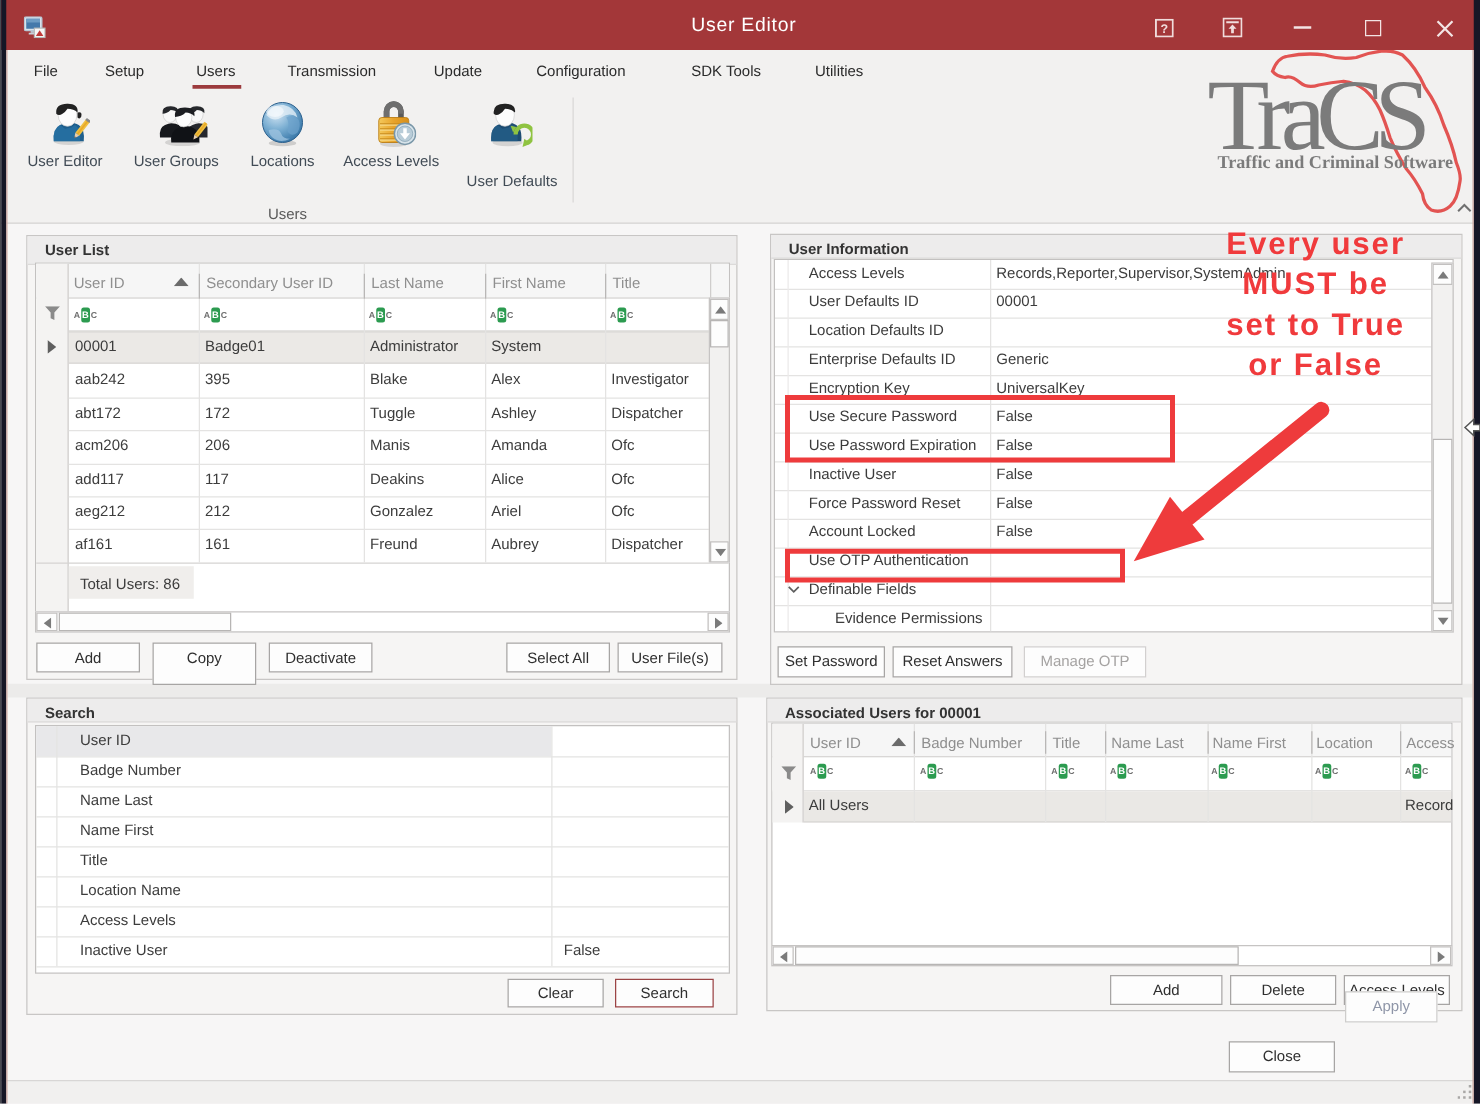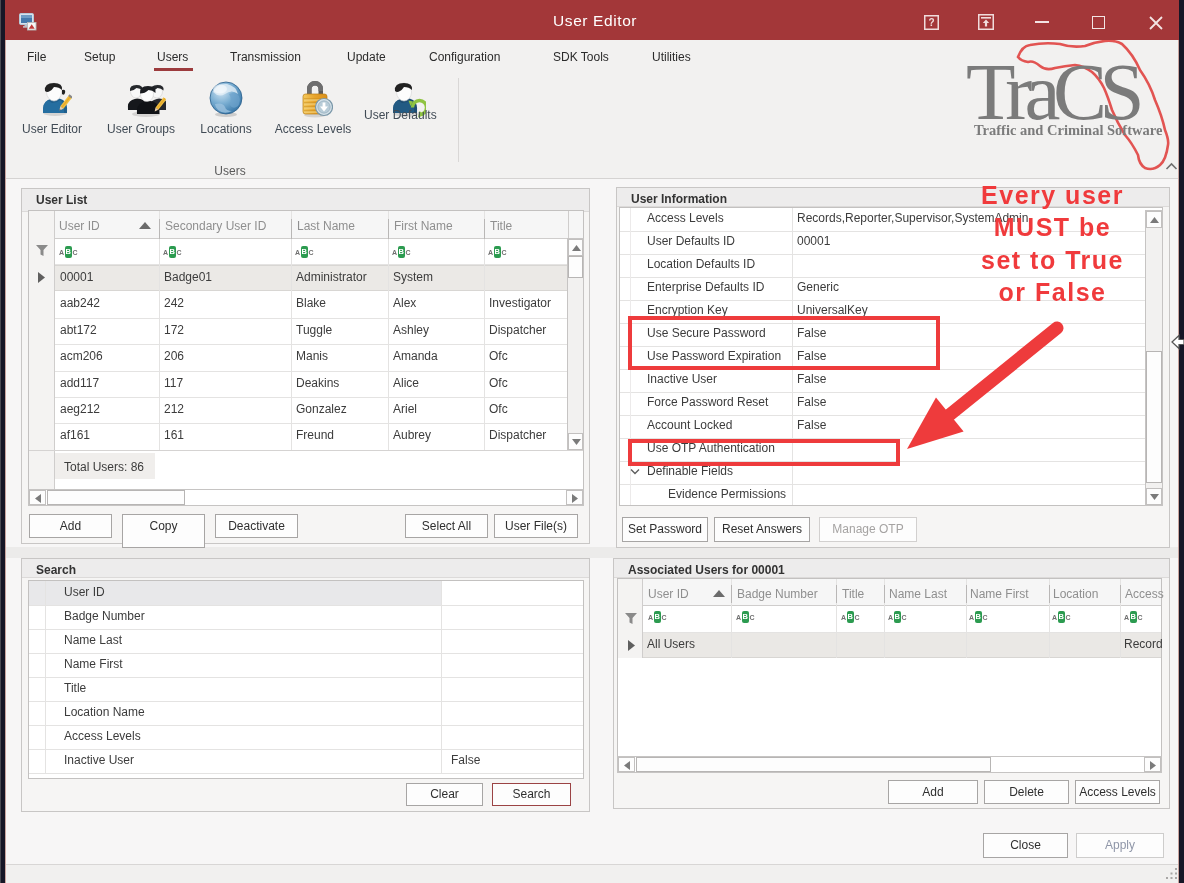--- a/index.html
+++ b/index.html
@@ -149,21 +149,21 @@
  <path d="M3 33 q-1-10 5-13 q4-2 7-2 q5 0 8 2 q5 3 4 13 z" fill="#1d4c72"></path>
  <path d="M3 33 q-1-10 5-13 l4 3 l5-1 l3-2 q5 3 4 13 z" fill="#27648f" opacity="0.6"></path>
  <ellipse cx="14" cy="12" rx="7.5" ry="9" fill="#fdfdfd" stroke="#d2d2d2" stroke-width="0.6"></ellipse>
  <path d="M5 11 q-1-8 9-8 q9 0 8 7 q-3-3-8-3 q-2 3-4 4 q-3 2-5 0z" fill="#222"></path>
  <g fill="none" stroke="#8fc341" stroke-width="3.4">
   <path d="M22.5 27.5 a7 7 0 1 1 7 7"></path>
  </g>
  <path d="M29.5 31 l5 4 l-6.5 2.5 z" fill="#8fc341"></path>
  <path d="M23 21.5 l-4.5-1 l2 5.5 z" fill="#8fc341"></path>
 </svg>
-<div class="abs" style="left:364px;top:108px;width:82px;text-align:left;color:#414b55">User Defaults</div>
+<div class="abs" style="left:364px;top:138px;width:82px;text-align:right;color:#414b55">User Defaults</div>
 <div class="abs" style="left:458px;top:78px;width:1px;height:84px;background:#d9d7d6"></div>
 <div class="abs" style="left:200px;top:164px;width:60px;text-align:center;color:#5a5a5a">Users</div>
 
 <svg class="abs" style="left:1000px;top:40px" width="180" height="139" viewBox="0 0 180 139">
  <path d="M18 17 Q22 6 30 5 Q45 2 60 4 Q72 8 85 6 Q95 2 105 1 Q115 0 122 4 Q133 14 140 30 Q150 44 155 60 Q162 76 165 90 Q169 100 168 105 Q166 120 160 125 Q153 131 145 128 Q139 124 138 115 Q132 103 125 95 Q117 82 112 70 Q108 57 104 48 Q99 38 92 32 Q84 26 75 25 Q65 26 55 28 Q46 31 40 26 Q33 20 28 22 Q21 21 18 17 Z" fill="none" stroke="#e25452" stroke-width="2.6"></path>
 </svg>
 <div class="abs" style="left:966px;top:52px;width:215px;height:75px;font-family:'Liberation Serif',serif;font-weight:normal;font-size:81px;line-height:1;color:#7b7b7b;letter-spacing:-7.5px">TraCS</div>
 <div class="abs" style="left:974px;top:122px;width:200px;font-family:Liberation Serif, serif;font-weight:bold;font-size:14.5px;color:#7b7b7b">Traffic and Criminal Software</div>
 <svg class="abs" style="left:1165px;top:162px" width="13" height="9" viewBox="0 0 13 9">
     <path d="M1.5 7 L6.5 2 L11.5 7" fill="none" stroke="#707070" stroke-width="1.6"></path>
@@ -246,21 +246,21 @@
     <i>C</i>
   </div>
 <div class="drow" style="top:264px">
     <span style="left:60px">00001</span>
     <span style="left:164px">Badge01</span>
     <span style="left:296px">Administrator</span>
     <span style="left:393px">System</span>
   </div>
 <div class="drow" style="top:290px">
     <span style="left:60px">aab242</span>
-    <span style="left:164px">242</span>
+    <span style="left:164px">395</span>
     <span style="left:296px">Blake</span>
     <span style="left:393px">Alex</span>
     <span style="left:489px">Investigator</span>
   </div>
 <div class="drow" style="top:317px">
     <span style="left:60px">abt172</span>
     <span style="left:164px">172</span>
     <span style="left:296px">Tuggle</span>
     <span style="left:393px">Ashley</span>
     <span style="left:489px">Dispatcher</span>
@@ -561,21 +561,21 @@
  <div class="abs" style="left:526px;top:0;width:17px;height:15px;background:#fdfdfd;border:1px solid #c2c0bf"></div>
  <svg class="abs" style="left:532px;top:4px" width="6" height="9">
       <path d="M0 0 L6 4.5 L0 9 Z" fill="#7a7a7a"></path>
     </svg>
 </div>
 <div class="btn" style="left:888px;top:780px;width:90px;height:24px"><span>Add</span></div>
 <div class="btn" style="left:984px;top:780px;width:85px;height:24px"><span>Delete</span></div>
 <div class="btn" style="left:1075px;top:780px;width:85px;height:24px"><span>Access Levels</span></div>
 
 <div class="btn" style="left:983px;top:833px;width:85px;height:25px"><span>Close</span></div>
-<div class="btn" style="left:1076px;top:833px;width:88px;height:25px;border-color:#cecdcc;color:#8f96a8"><span>Apply</span></div>
+<div class="btn" style="left:1076px;top:793px;width:74px;height:25px;border-color:#cecdcc;color:#8f96a8"><span>Apply</span></div>
 
 <div class="abs" style="left:0;top:864px;width:1184px;height:19px;background:#f1f0ef;border-top:1px solid #d8d6d5"></div>
 <svg class="abs" style="left:1166px;top:868px" width="13" height="13" viewBox="0 0 13 13">
  <g fill="#a9a7a6">
       <rect x="9" y="0" width="2" height="2"></rect>
       <rect x="4.5" y="4.5" width="2" height="2"></rect>
       <rect x="9" y="4.5" width="2" height="2"></rect>
       <rect x="0" y="9" width="2" height="2"></rect>
       <rect x="4.5" y="9" width="2" height="2"></rect>
       <rect x="9" y="9" width="2" height="2"></rect>

